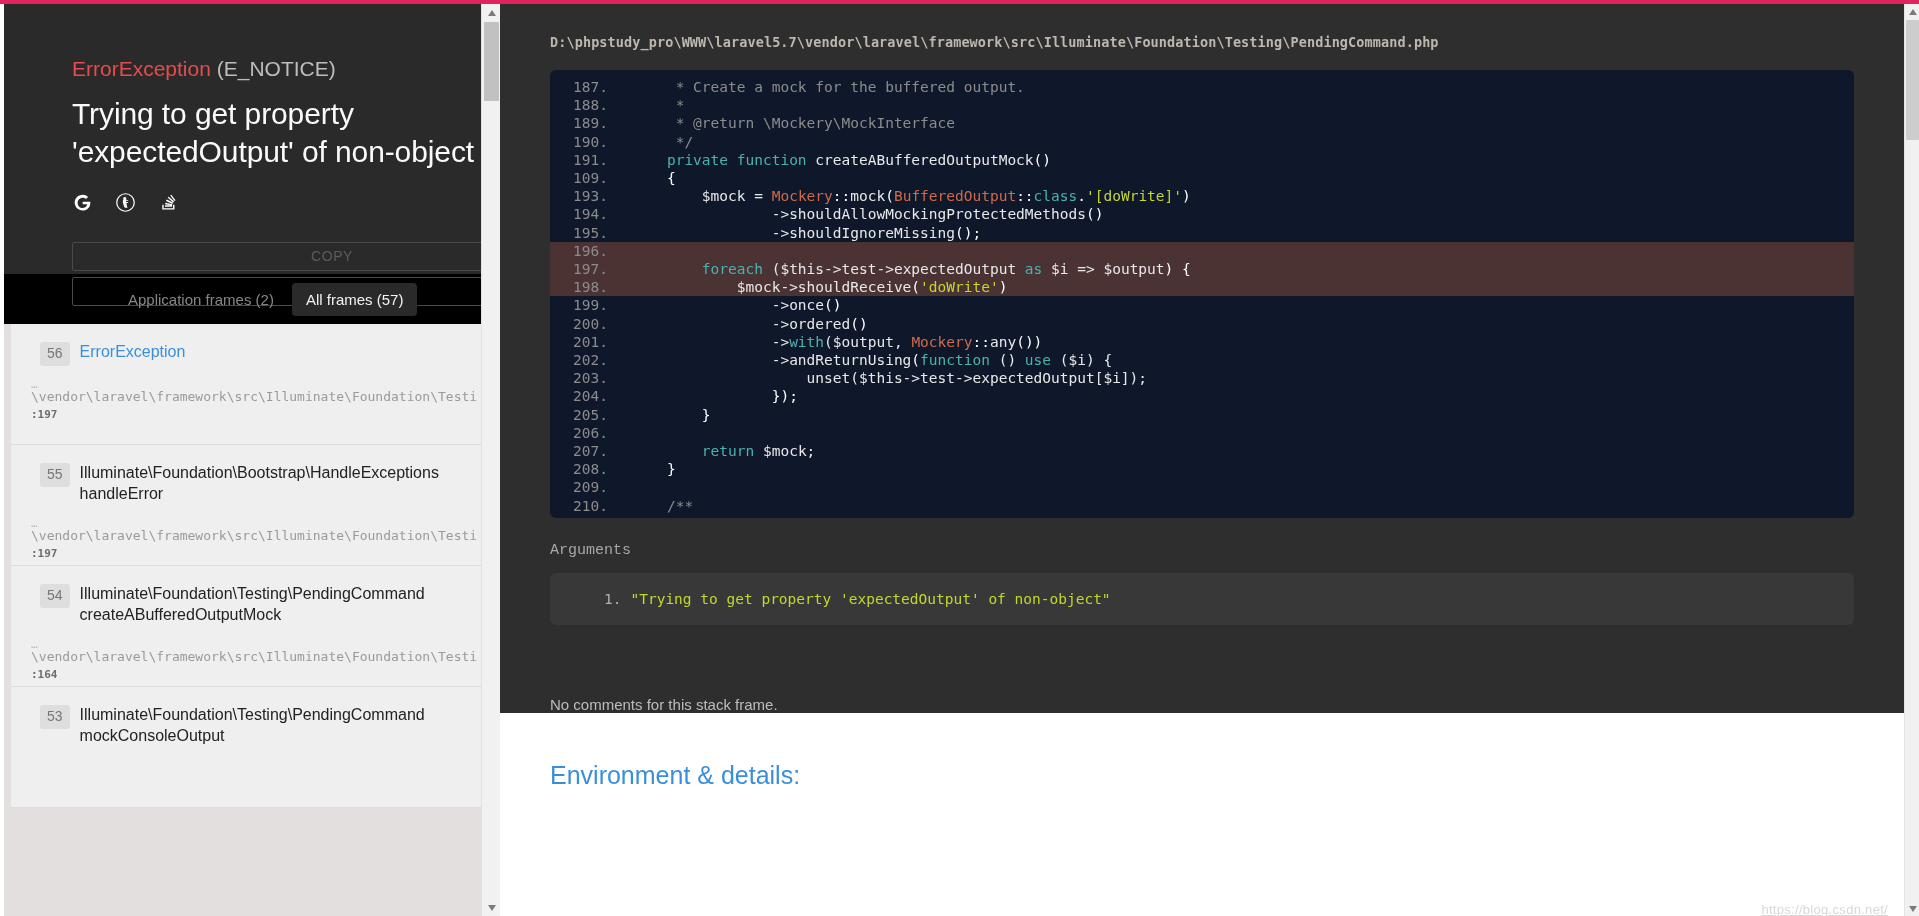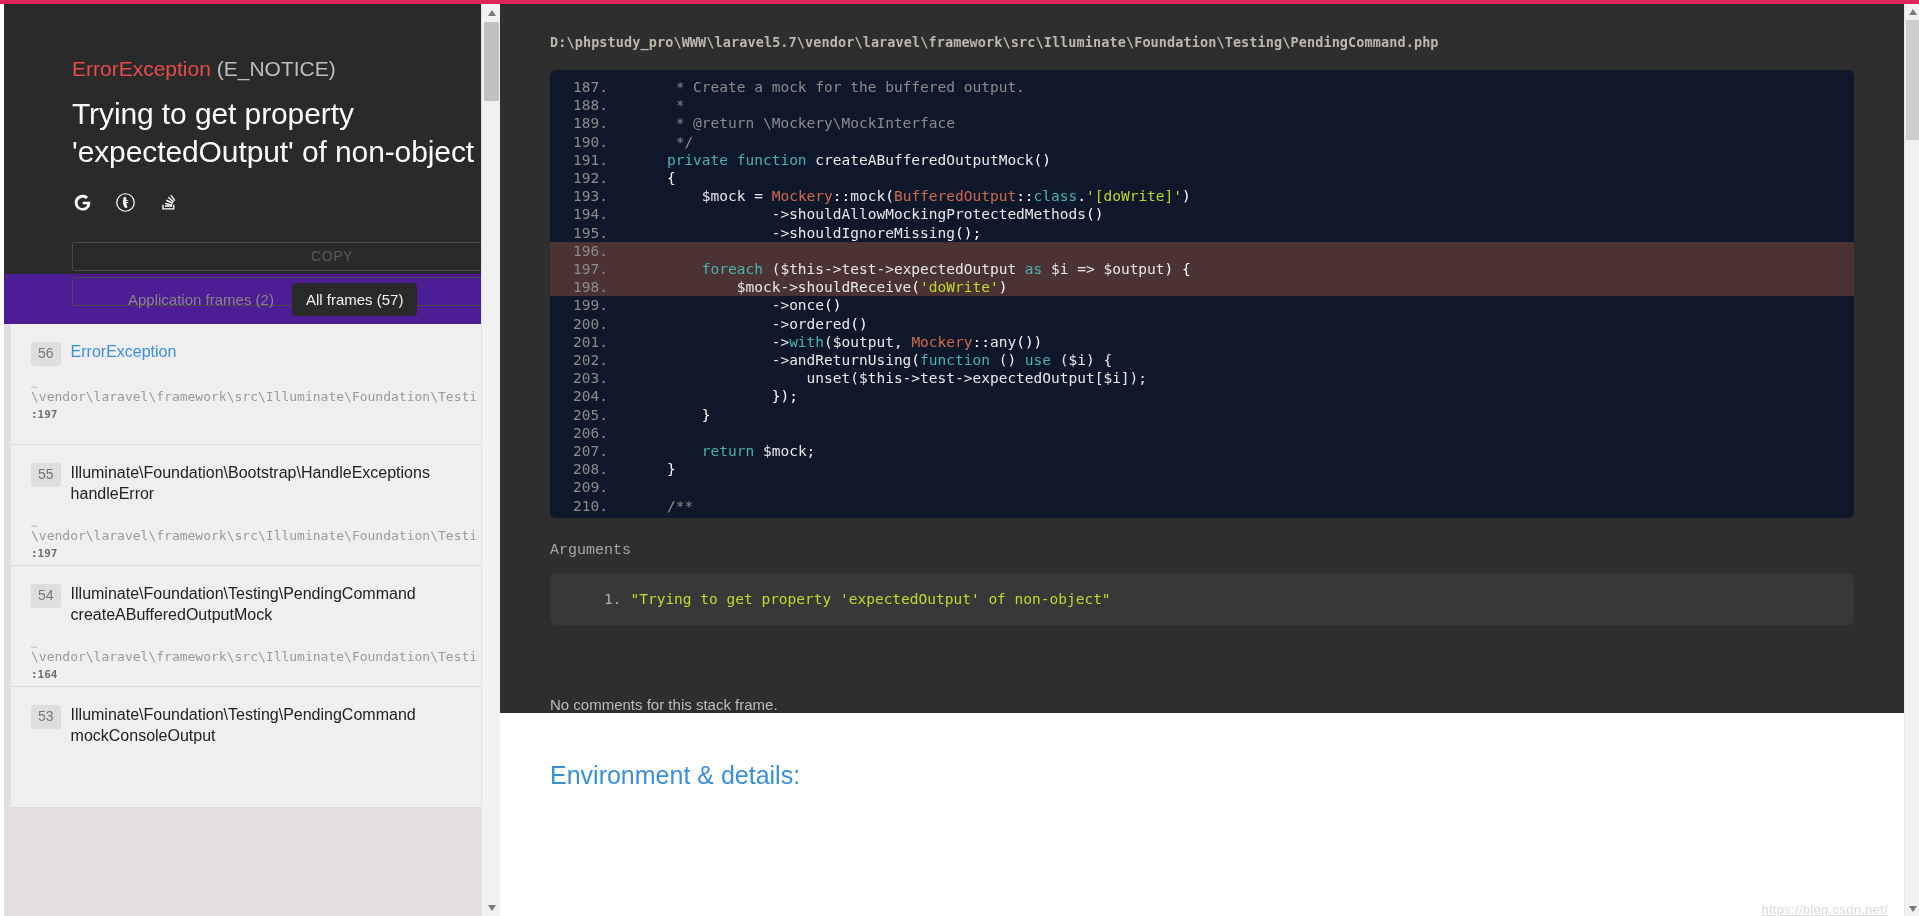--- a/index.html
+++ b/index.html
@@ -41,21 +41,21 @@
   .hdr-buttons { display: flex; gap: 6px; flex-direction: column; }
   .hdr-btn {
     border: 1px solid #4a4a4a; background: transparent; color: #5c5c5c;
     font-family: "Liberation Sans", sans-serif;
     font-size: 14px; letter-spacing: 0.6px;
     padding: 5px 11px 6px; cursor: pointer; border-radius: 2px;
   }
 
   
   .frames-nav {
-    background: #4c1d95; height: 50px;
+    background: #000000; height: 50px;
     display: flex; align-items: center; padding-left: 110px; gap: 4px;
   }
   .frames-tab {
     font-size: 15px; color: #8a8585; padding: 8px 14px; border-radius: 4px;
     cursor: pointer; background: transparent; border: none;
     font-family: "Liberation Sans", sans-serif;
   }
   .frames-tab.active { background: #2a2a2a; color: #f2f2f2; }
 
   
@@ -65,21 +65,21 @@
   }
   .frame {
     background: #efefef; border-bottom: 1px solid #dcdcdc;
     padding: 18px 18px 18px 20px; position: relative;
     cursor: pointer; overflow: hidden; height: 121px;
   }
   .frame.active::after {
     content: ""; position: absolute; right: 0; top: 0; bottom: 0; width: 5px;
     background: #3a8fdb;
   }
-  .frame-title { display: flex; align-items: flex-start; gap: 10px; }
+  .frame-title { display: flex; align-items: flex-start; gap: 10px; margin-left: 9px; }
   .frame-num {
     background: #dedede; color: #767676; font-size: 14px;
     padding: 2px 7px; border-radius: 3px; line-height: 1.4; flex: 0 0 auto;
   }
   .frame-class {
     font-size: 16px; color: #222; line-height: 1.3;
     white-space: nowrap;
   }
   .frame-class.link { color: #3a8fdb; }
   .frame-fn { font-size: 16px; color: #222; line-height: 1.3; }
@@ -307,21 +307,21 @@
 
     <div class="code-section">
       <div class="file-path">D:\phpstudy_pro\WWW\laravel5.7\vendor\laravel\framework\src\Illuminate\Foundation\Testing\PendingCommand.php</div>
 
       <div class="code-box" id="code-box">
           <div class="code-line"><span class="ln">187.</span><span class="code-txt"><span class="c-com">     * Create a mock for the buffered output.</span></span></div>
           <div class="code-line"><span class="ln">188.</span><span class="code-txt"><span class="c-com">     *</span></span></div>
           <div class="code-line"><span class="ln">189.</span><span class="code-txt"><span class="c-com">     * @return \Mockery\MockInterface</span></span></div>
           <div class="code-line"><span class="ln">190.</span><span class="code-txt"><span class="c-com">     */</span></span></div>
           <div class="code-line"><span class="ln">191.</span><span class="code-txt"><span class="c-txt">    </span><span class="c-kw">private function</span><span class="c-fn"> createABufferedOutputMock</span><span class="c-punc">()</span></span></div>
-          <div class="code-line"><span class="ln">192.</span><span class="code-txt"><span class="c-punc">    {</span></span></div>
+          <div class="code-line"><span class="ln">109.</span><span class="code-txt"><span class="c-punc">    {</span></span></div>
           <div class="code-line"><span class="ln">193.</span><span class="code-txt"><span class="c-var">        $mock = </span><span class="c-cls">Mockery</span><span class="c-punc">::</span><span class="c-var">mock</span><span class="c-punc">(</span><span class="c-cls">BufferedOutput</span><span class="c-punc">::</span><span class="c-kw">class</span><span class="c-punc">.</span><span class="c-str">'[doWrite]'</span><span class="c-punc">)</span></span></div>
           <div class="code-line"><span class="ln">194.</span><span class="code-txt"><span class="c-var">                -&gt;shouldAllowMockingProtectedMethods</span><span class="c-punc">()</span></span></div>
           <div class="code-line"><span class="ln">195.</span><span class="code-txt"><span class="c-var">                -&gt;shouldIgnoreMissing</span><span class="c-punc">();</span></span></div>
           <div class="code-line hl"><span class="ln">196.</span><span class="code-txt"><span class="c-txt"></span></span></div>
           <div class="code-line hl"><span class="ln">197.</span><span class="code-txt"><span class="c-txt">        </span><span class="c-kw">foreach</span><span class="c-var"> ($this-&gt;test-&gt;expectedOutput </span><span class="c-kw">as</span><span class="c-var"> $i =&gt; $output</span><span class="c-punc">) {</span></span></div>
           <div class="code-line hl"><span class="ln">198.</span><span class="code-txt"><span class="c-var">            $mock-&gt;shouldReceive</span><span class="c-punc">(</span><span class="c-str">'doWrite'</span><span class="c-punc">)</span></span></div>
           <div class="code-line"><span class="ln">199.</span><span class="code-txt"><span class="c-var">                -&gt;once</span><span class="c-punc">()</span></span></div>
           <div class="code-line"><span class="ln">200.</span><span class="code-txt"><span class="c-var">                -&gt;ordered</span><span class="c-punc">()</span></span></div>
           <div class="code-line"><span class="ln">201.</span><span class="code-txt"><span class="c-var">                -&gt;</span><span class="c-kw">with</span><span class="c-var">($output, </span><span class="c-cls">Mockery</span><span class="c-punc">::</span><span class="c-var">any</span><span class="c-punc">())</span></span></div>
           <div class="code-line"><span class="ln">202.</span><span class="code-txt"><span class="c-var">                -&gt;andReturnUsing</span><span class="c-punc">(</span><span class="c-kw">function</span><span class="c-var"> () </span><span class="c-kw">use</span><span class="c-var"> ($i) {</span></span></div>

